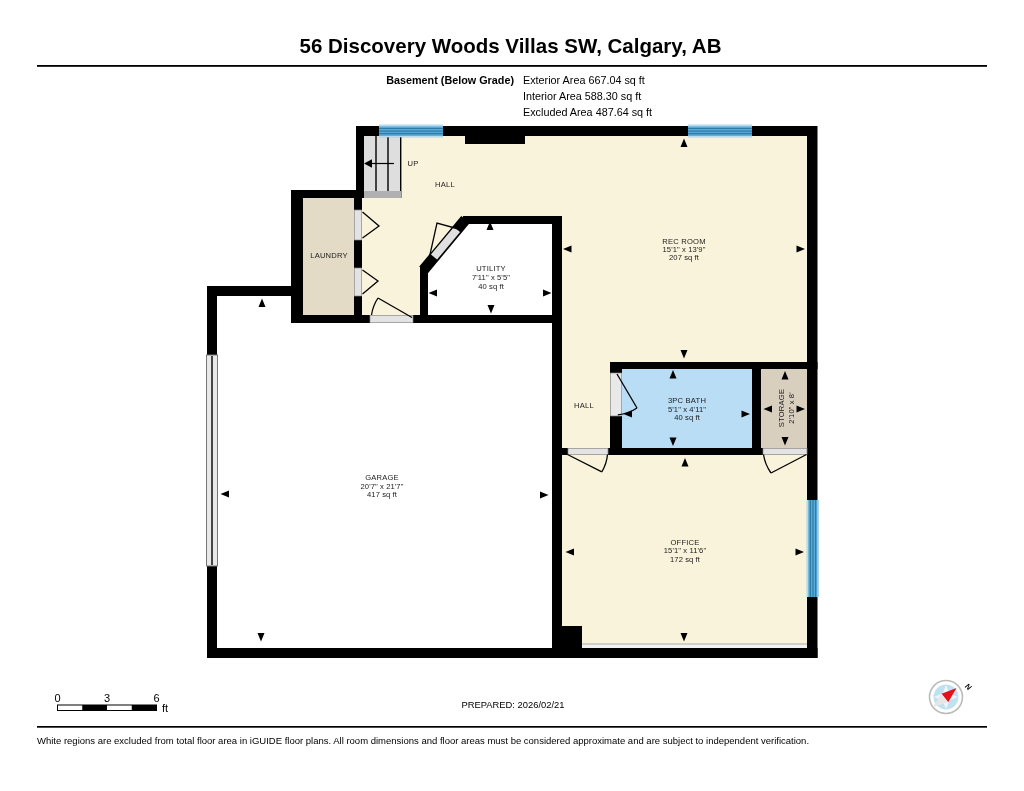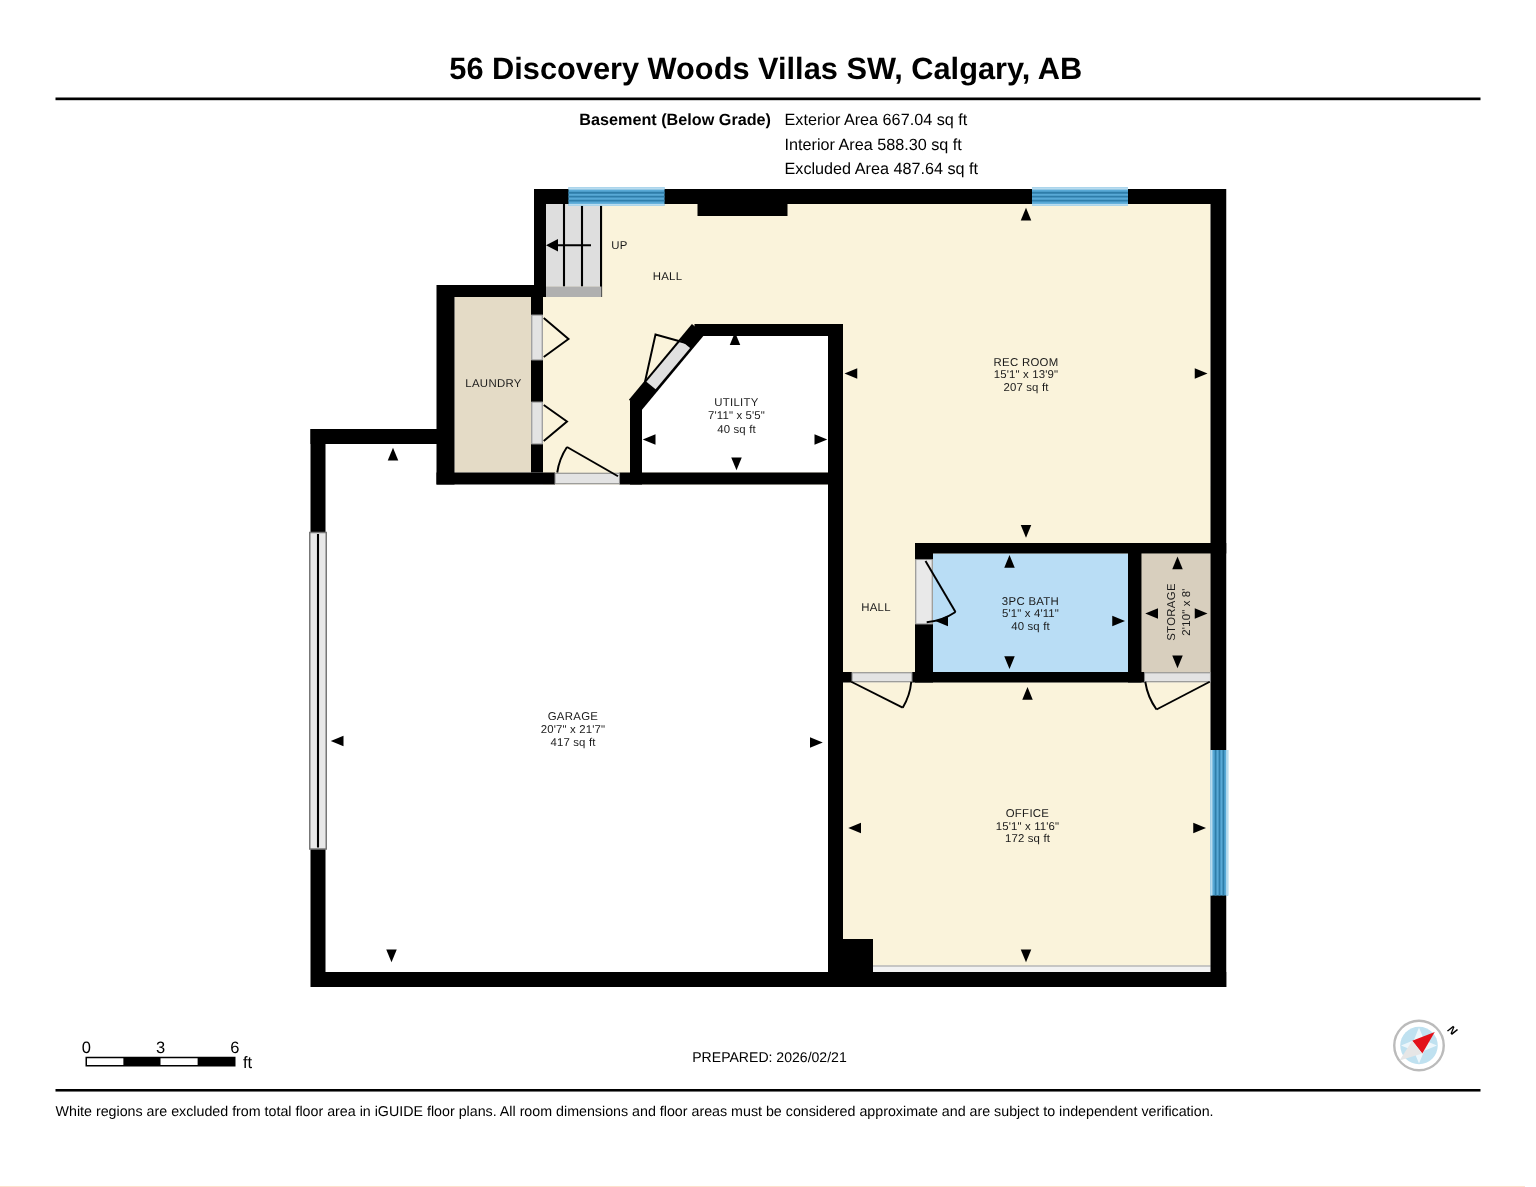--- a/index.html
+++ b/index.html
@@ -1,16 +1,16 @@
 <!DOCTYPE html>
 <html><head>
 <meta charset="utf-8">
 <style>
 html,body{margin:0;padding:0;background:#fff;}
-#page{position:relative;width:1024px;height:791px;background:#f97316;overflow:hidden;}
+#page{position:relative;width:1024px;height:791px;background:#f0abfc;overflow:hidden;}
 svg{display:block;}
 </style>
 </head>
 <body>
 <div id="page">
 <svg width="1024" height="791" viewBox="0 0 1024 791" font-family="Liberation Sans, sans-serif">
 <rect x="0" y="0" width="1024" height="791" fill="#ffffff"></rect>
 
 <text x="510.5" y="52.5" text-anchor="middle" font-size="20.5" font-weight="bold" fill="#000">56 Discovery Woods Villas SW, Calgary, AB</text>
 <rect x="37" y="65" width="950" height="1.8" fill="#000"></rect>

